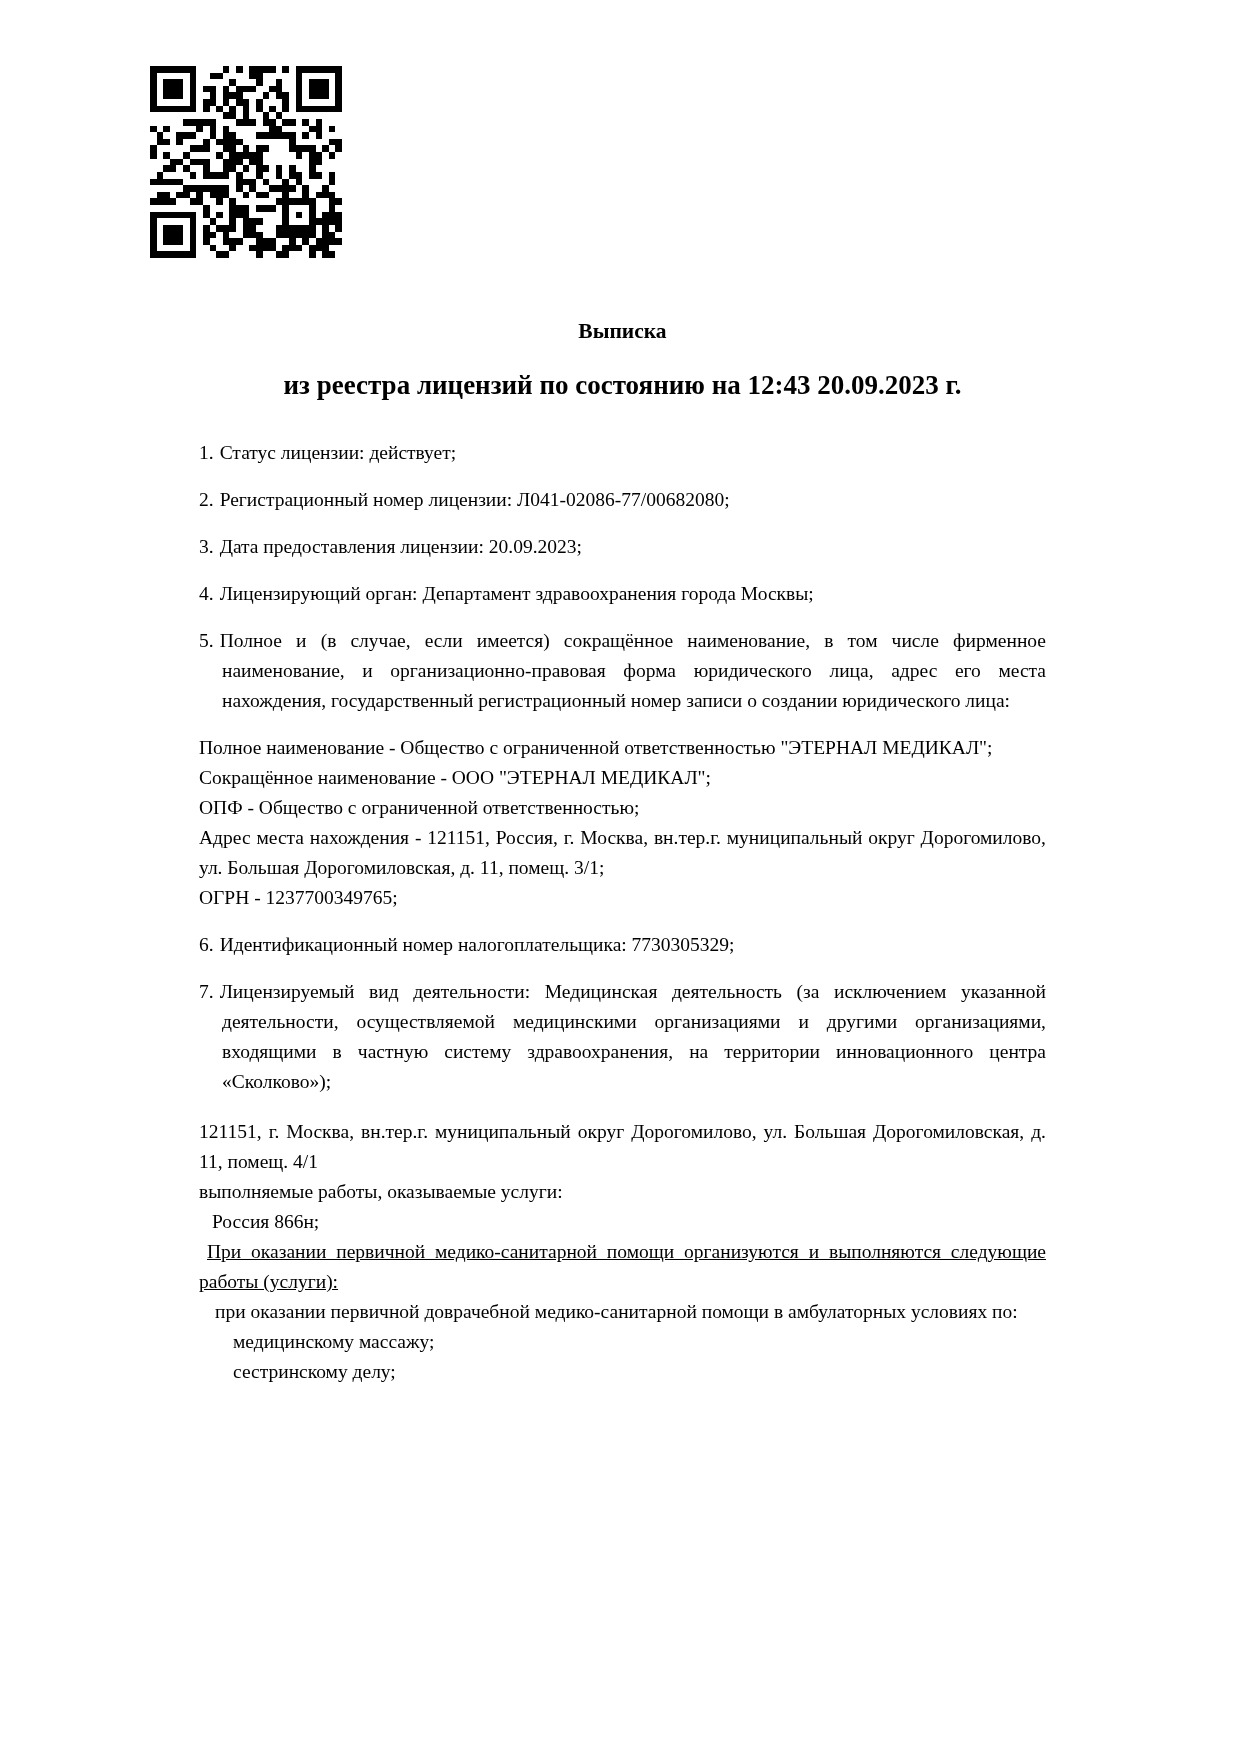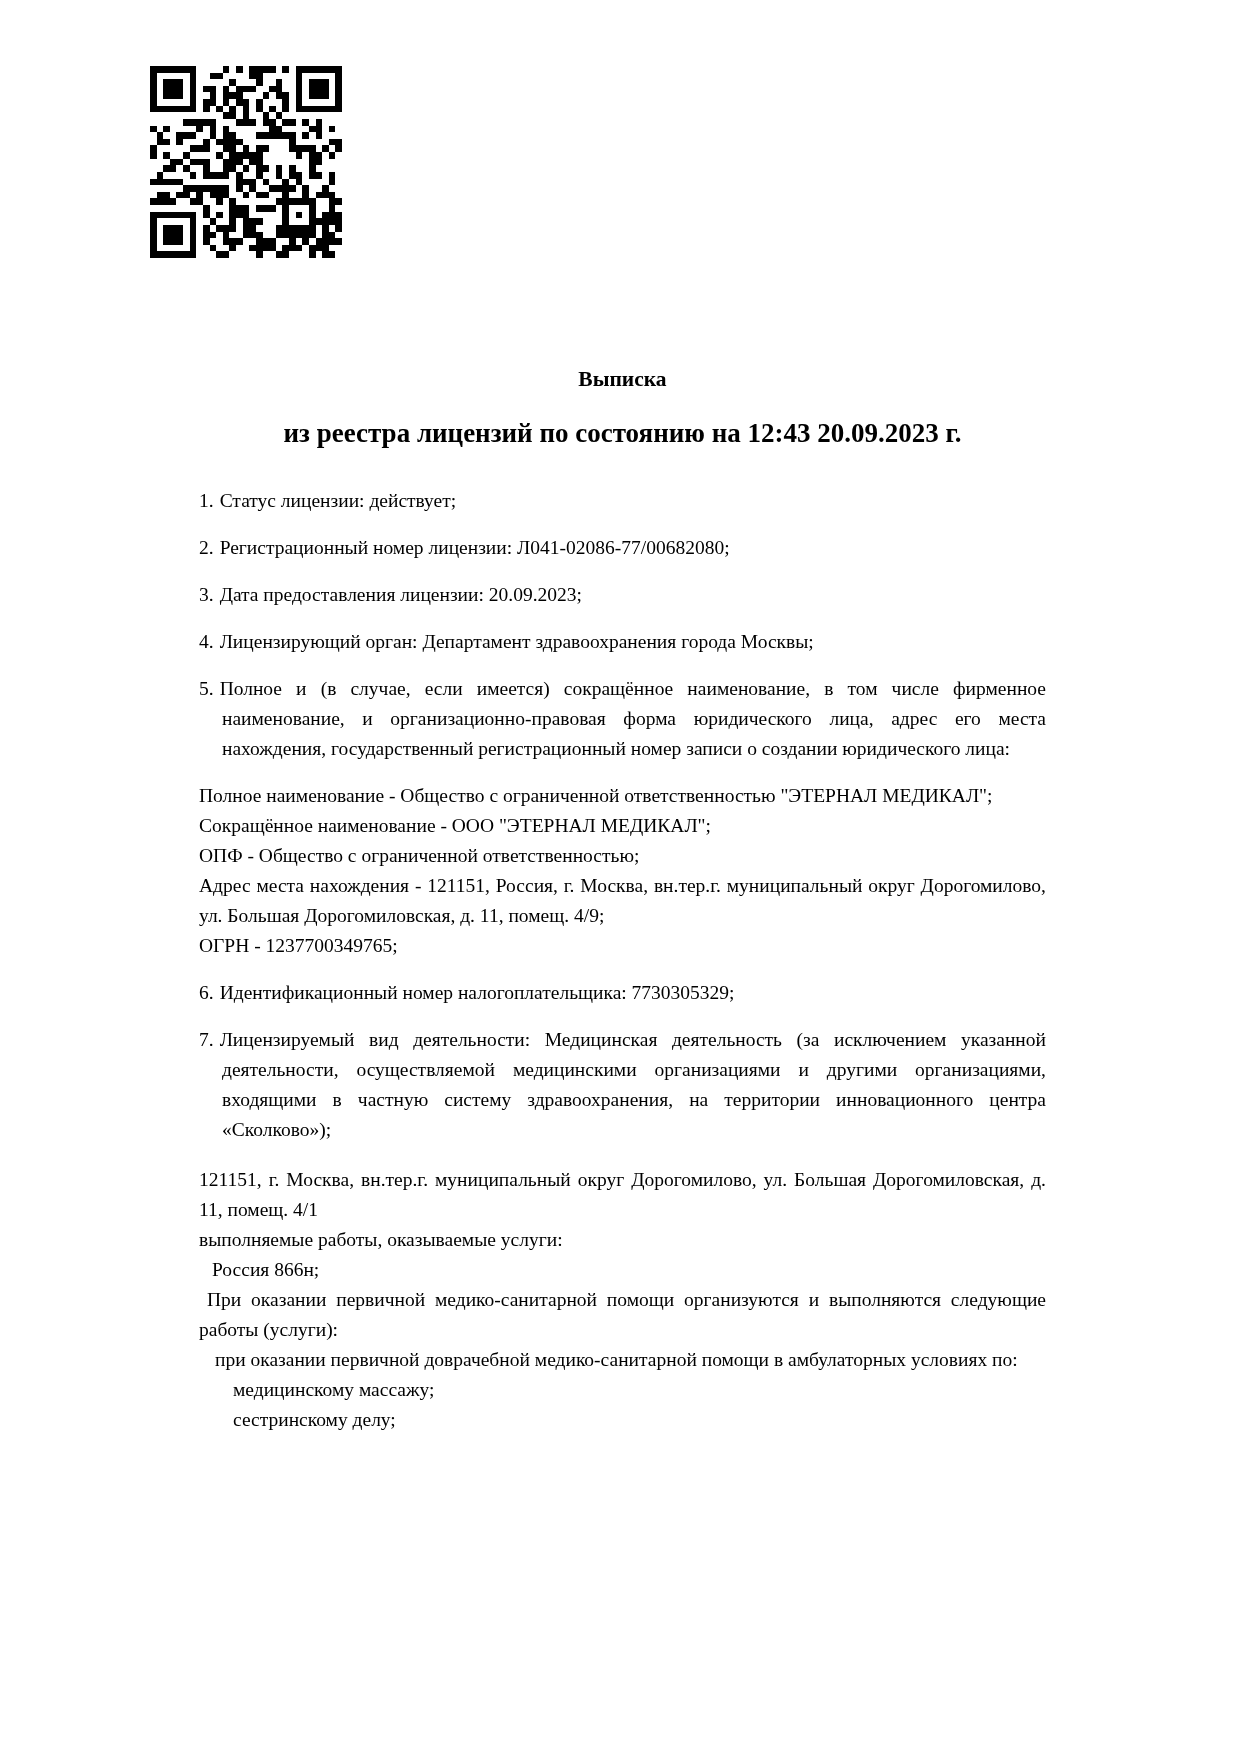--- a/index.html
+++ b/index.html
@@ -21,21 +21,20 @@
     top: 66px;
     width: 192px;
     height: 192px;
   }
   .qr svg { display: block; width: 100%; height: 100%; }
   .content {
     position: absolute;
     left: 199px;
     top: 316px;
     width: 847px;
-    margin-top: 48px;
   }
   .doc-title {
     margin: 0;
     text-align: center;
     font-size: 21.5px;
     font-weight: bold;
     line-height: 30px;
   }
   .doc-subtitle {
     margin: 24px 0 38px 0;
@@ -51,21 +50,21 @@
     text-align: justify;
   }
   .item .num { margin-right: 6px; }
   .block {
     margin: 0;
     text-align: justify;
   }
   .org-block { margin: 13px 0 17px 0; }
   .addr-block { margin: 20px 0 0 0; }
   .line { text-align: justify; }
-  .indent8  { text-indent: 8px; }
+  .indent8  { text-indent: 8px; text-decoration: underline; }
   .indent16 { text-indent: 16px; }
   .ml13 { margin-left: 13px; }
   .ml34 { margin-left: 34px; }
 </style>
 </head>
 <body>
 
 <div class="page">
 
   <div class="qr">
@@ -506,21 +505,21 @@
       <span class="num">4.</span><span>Лицензирующий орган: Департамент здравоохранения города Москвы;</span>
     </div>
     <div class="item">
       <span class="num">5.</span><span>Полное и (в случае, если имеется) сокращённое наименование, в том числе фирменное наименование, и организационно-правовая форма юридического лица, адрес его места нахождения, государственный регистрационный номер записи о создании юридического лица:</span>
     </div>
 
     <div class="block org-block">
       <div class="line">Полное наименование - Общество с ограниченной ответственностью "ЭТЕРНАЛ МЕДИКАЛ";</div>
       <div class="line">Сокращённое наименование - ООО "ЭТЕРНАЛ МЕДИКАЛ";</div>
       <div class="line">ОПФ - Общество с ограниченной ответственностью;</div>
-      <div class="line">Адрес места нахождения - 121151, Россия, г. Москва, вн.тер.г. муниципальный округ Дорогомилово, ул. Большая Дорогомиловская, д. 11, помещ. 4/9;</div>
+      <div class="line">Адрес места нахождения - 121151, Россия, г. Москва, вн.тер.г. муниципальный округ Дорогомилово, ул. Большая Дорогомиловская, д. 11, помещ. 3/1;</div>
       <div class="line">ОГРН - 1237700349765;</div>
     </div>
 
     <div class="item">
       <span class="num">6.</span><span>Идентификационный номер налогоплательщика: 7730305329;</span>
     </div>
     <div class="item">
       <span class="num">7.</span><span>Лицензируемый вид деятельности: Медицинская деятельность (за исключением указанной деятельности, осуществляемой медицинскими организациями и другими организациями, входящими в частную систему здравоохранения, на территории инновационного центра «Сколково»);</span>
     </div>
 

